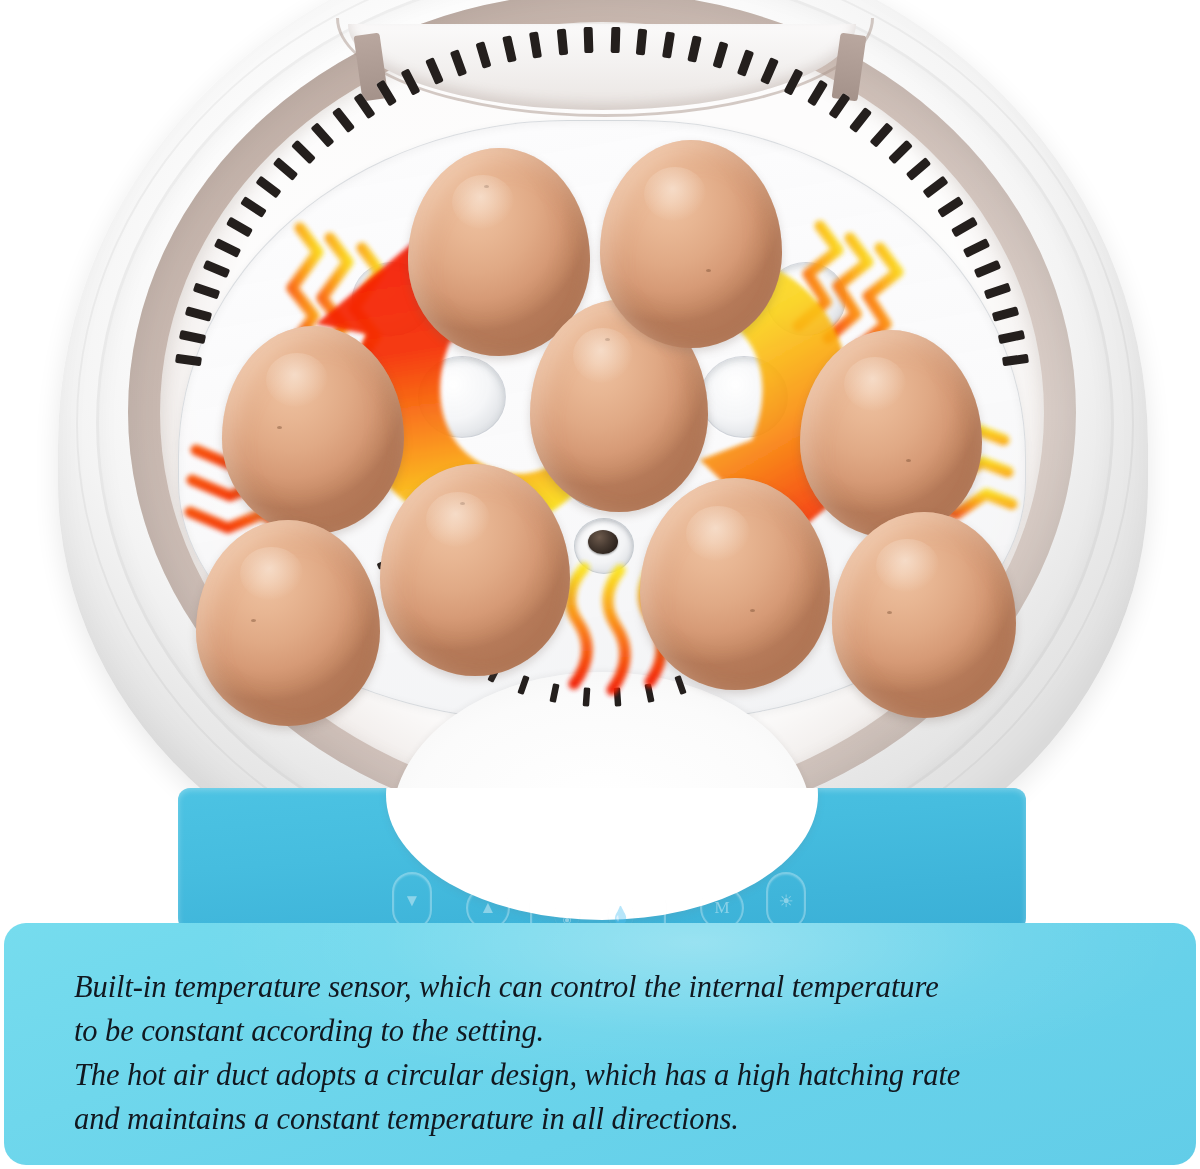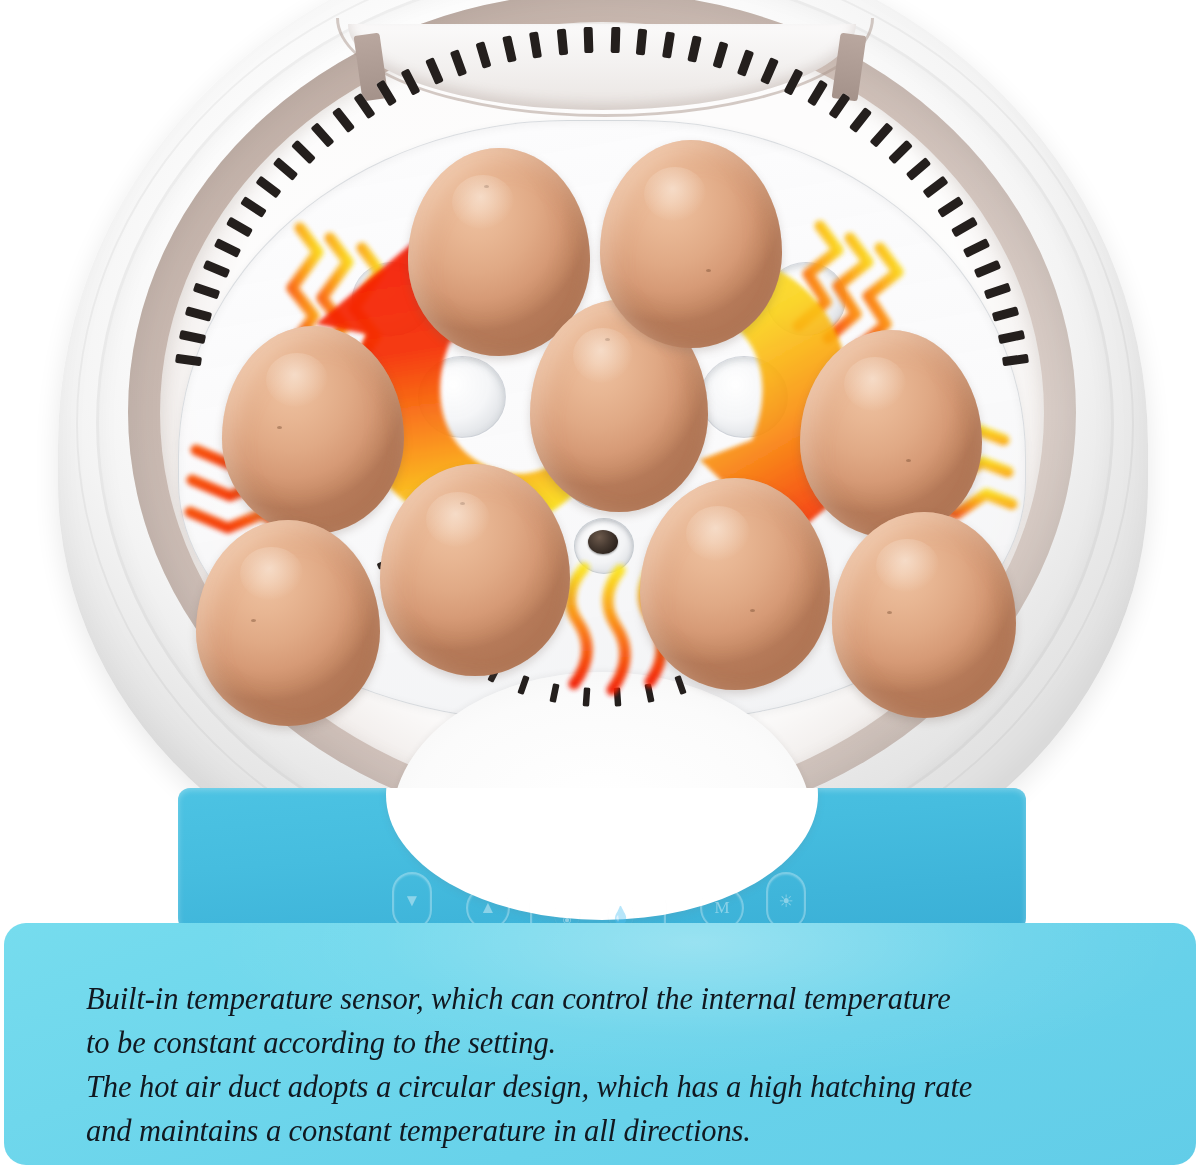--- a/index.html
+++ b/index.html
@@ -281,21 +281,21 @@
     overflow: hidden;
   }
   #caption-text {
     font-family: "Liberation Serif", serif;
     font-style: italic;
     font-size: 30.5px;
     line-height: 44px;
     color: #111820;
     letter-spacing: -0.1px;
     white-space: pre-line;
-    margin: 12px;
+    margin: 0;
   }
 </style>
 </head>
 <body>
 
 <div id="product-photo">
 
   <div class="shell-outer"></div>
   <div class="shell-rim-1"></div>
   <div class="shell-rim-2"></div>

